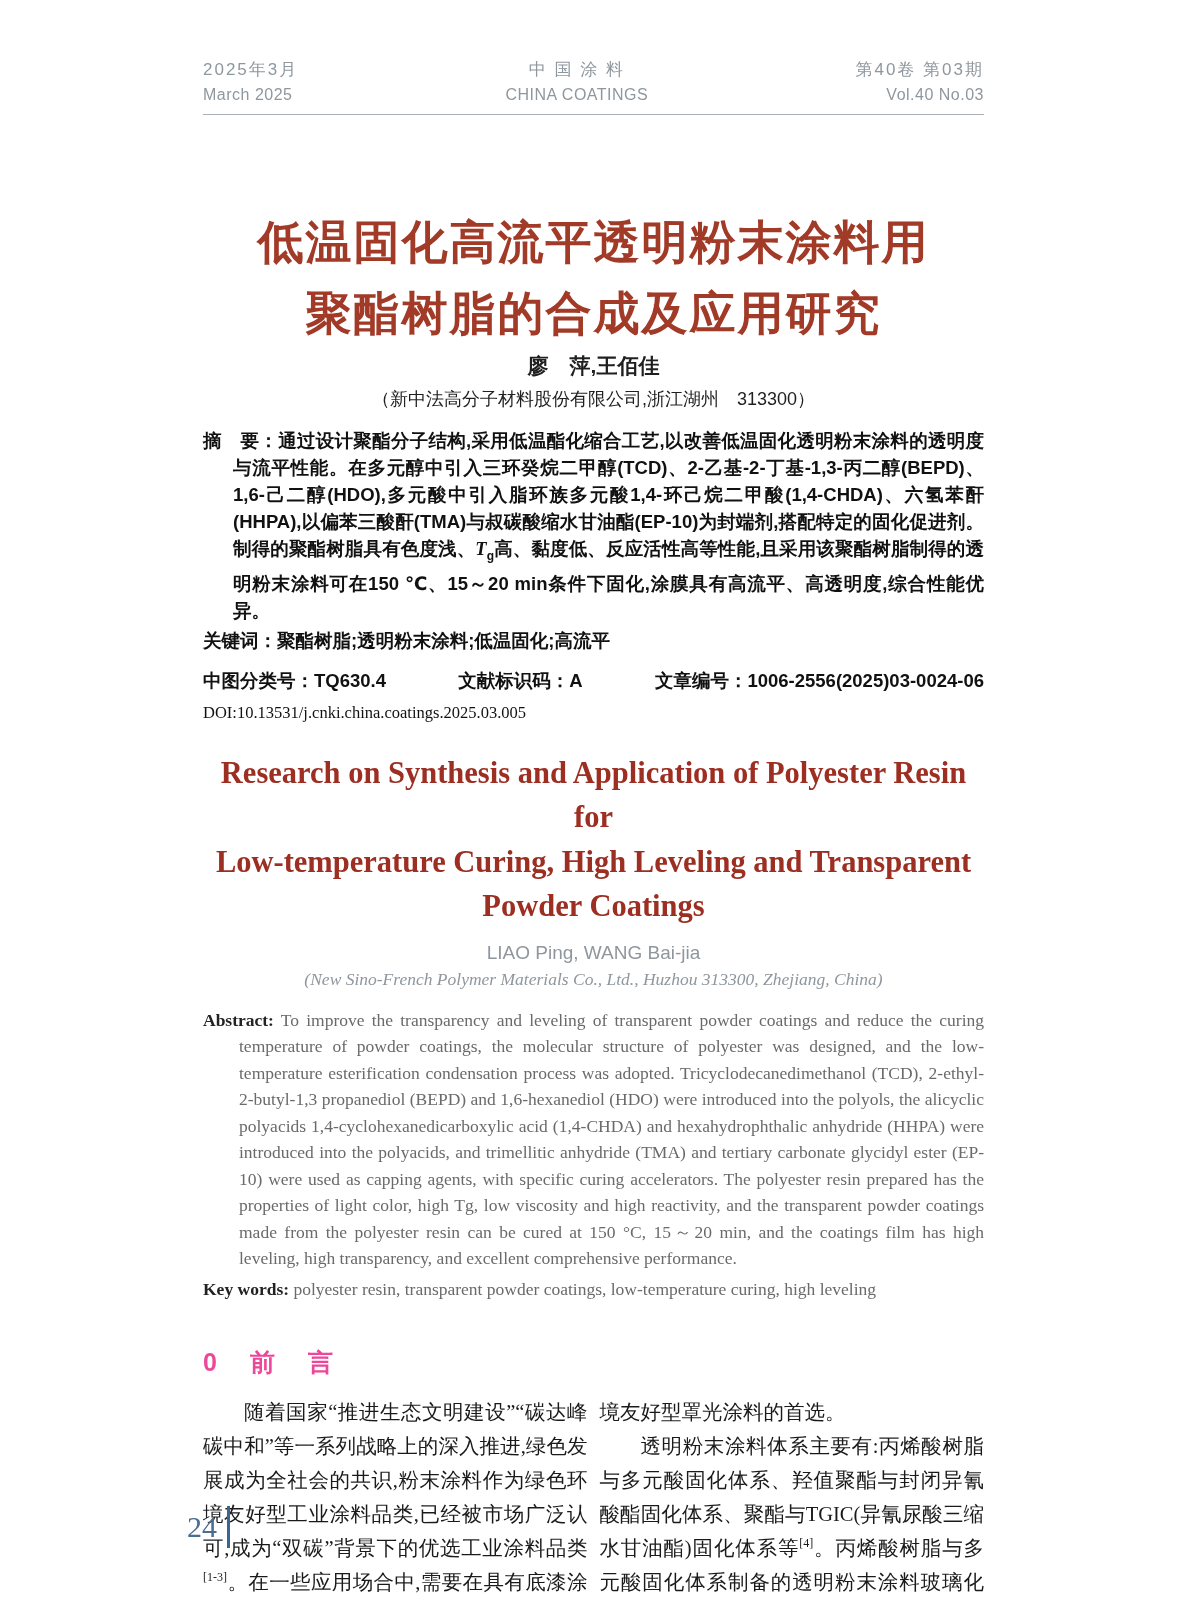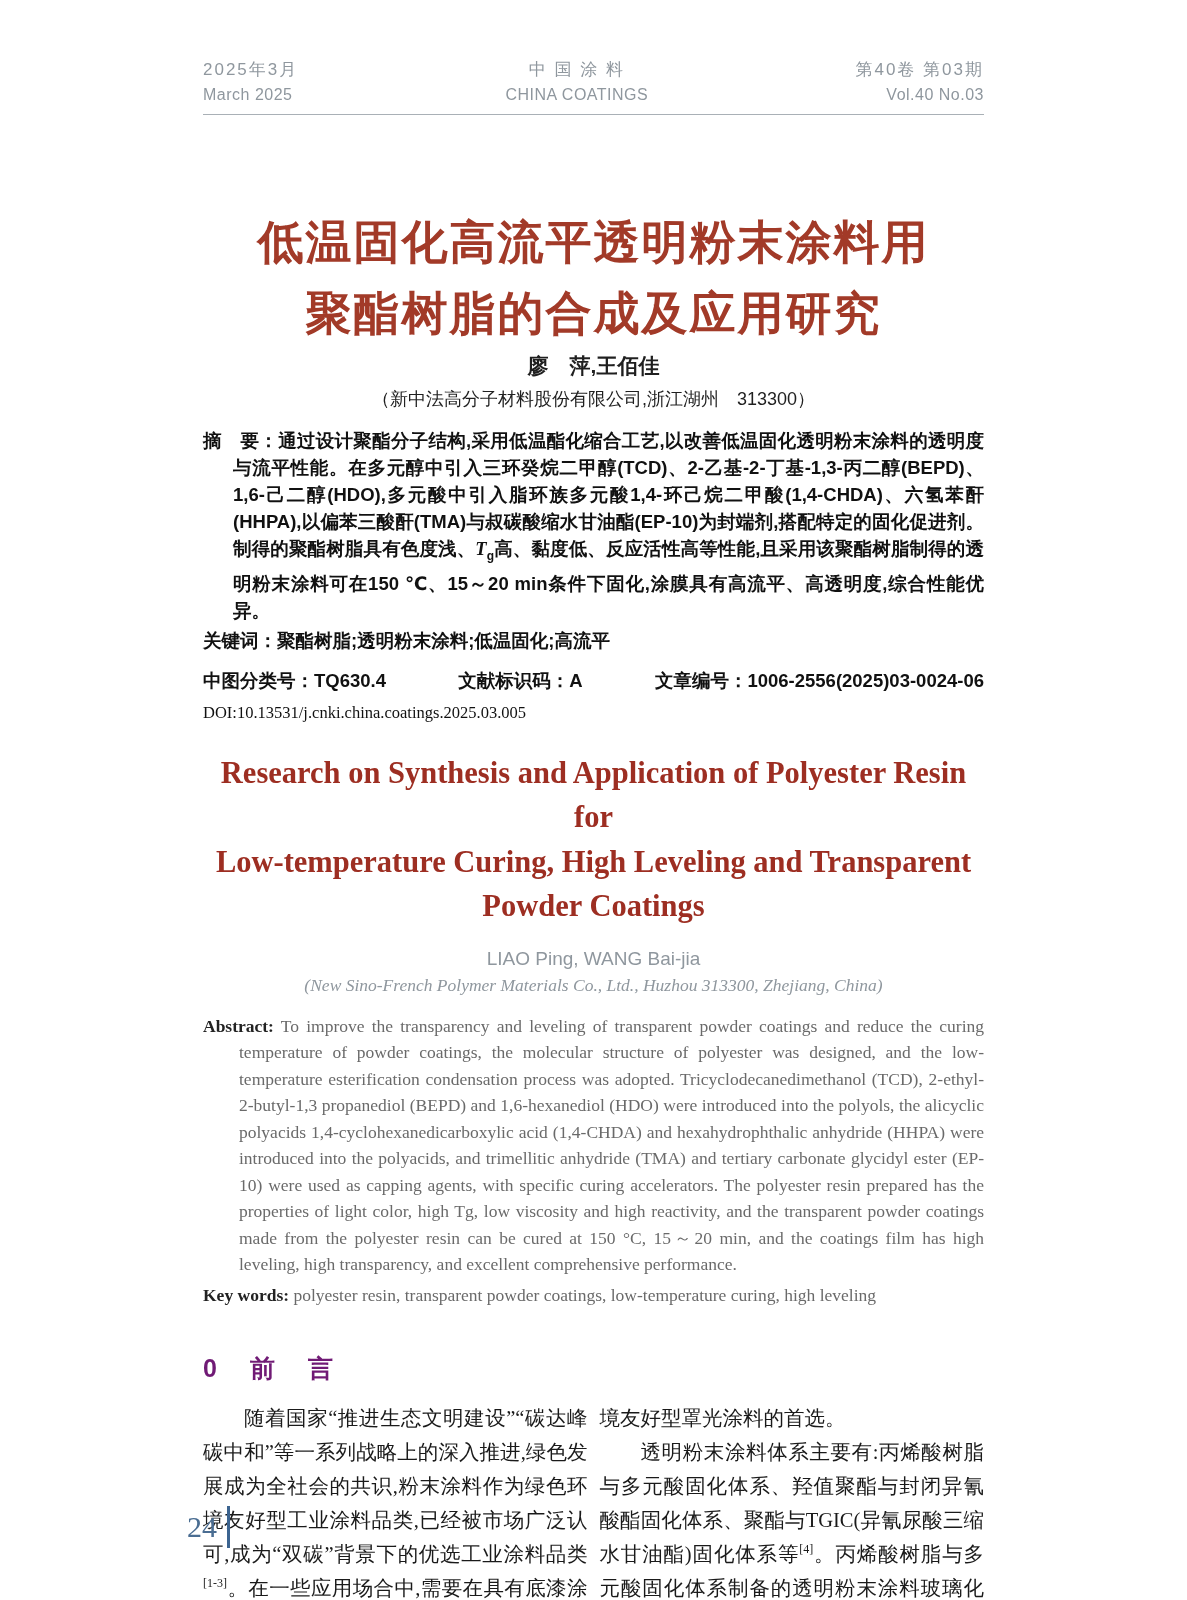--- a/index.html
+++ b/index.html
@@ -97,21 +97,21 @@
   .title-en {
     margin-top: 28px;
     text-align: center;
     color: #9d2e22;
     font-family: "Liberation Serif", "DejaVu Serif", serif;
     font-weight: bold;
     font-size: 30.5px;
     line-height: 1.45;
   }
   .authors-en {
-    margin-top: 20px;
+    margin-top: 14px;
     text-align: center;
     font-size: 19px;
     color: #8f979e;
   }
   .affil-en {
     margin-top: 5px;
     text-align: center;
     font-family: "Liberation Serif", "DejaVu Serif", serif;
     font-style: italic;
     font-size: 17.5px;
@@ -135,21 +135,21 @@
     font-family: "Liberation Serif", "DejaVu Serif", serif;
     font-size: 17.5px;
     line-height: 26.5px;
     color: #6a6a6a;
   }
   .keywords-en .lbl { font-weight: bold; color: #222222; }
 
   
   .section-head {
     margin-top: 44px;
-    color: #701a75;
+    color: #ec4899;
     font-weight: bold;
     font-size: 25px;
     letter-spacing: 4px;
   }
   .columns {
     display: flex;
     gap: 12px;
     margin-top: 16px;
   }
   .col { flex: 1 1 0; }

